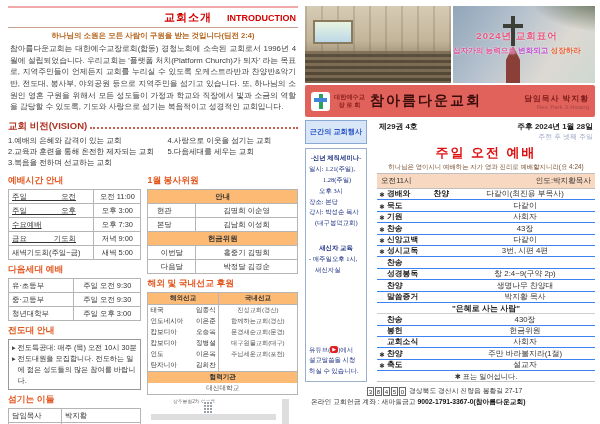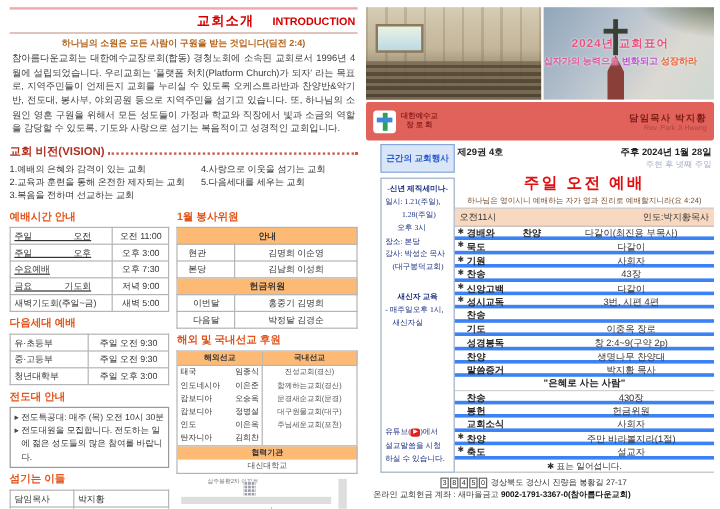--- a/index.html
+++ b/index.html
@@ -75,41 +75,41 @@
   .banner { display:flex; align-items:center; background:#e0625a; border-radius:2px; height:32px; margin-top:2px; padding:0 6px; }
   .logo { position:relative; width:19px; height:19px; background:#fff; border-radius:3px; flex:0 0 auto; }
   .logo .lv { position:absolute; left:8px; top:2px; width:4px; height:15px; background:#2fa05a; }
   .logo .lh { position:absolute; left:3px; top:6px; width:13px; height:4px; background:#3f86d8; }
   .denom { font-size:6.2px; color:#8b1f1f; font-weight:bold; line-height:1.25; margin:0 5px 0 4px; text-align:center; }
   .church-name { font-size:14px; font-weight:bold; color:#3a0d0d; letter-spacing:2px; white-space:nowrap; }
   .banner-right { margin-left:auto; text-align:right; }
   .banner-right .p1 { font-size:7.8px; font-weight:bold; color:#7d1a1a; letter-spacing:1px; }
   .banner-right .p2 { font-size:6px; color:#a84848; }
 
-  .rp-content { display:flex; gap:0; margin-top:3px;margin-left:12px; }
+  .rp-content { display:flex; gap:10px; margin-top:3px; }
   .rp-sidebar { width:62px; flex:0 0 auto; display:flex; flex-direction:column; }
   .sb-head { background:#d8e6f8; border:1px solid #88a8d8; color:#2a56c8; font-weight:bold; font-size:7.2px; text-align:center; padding:6px 1px; }
   .sb-box { border:1px solid #9ab0c8; margin-top:4px; flex:1; height:212px; padding:4px 3px; display:flex; flex-direction:column;
     font-family:"Liberation Serif","DejaVu Serif",serif; color:#1a2f80; font-size:6.4px; line-height:1.7; }
   .sb-box .ttl { font-weight:bold; text-align:center; }
   .sb-box .nc { margin-top:14px; }
   .sb-box .yt { margin-top:auto; color:#1a2f80; }
   .yt-icon { display:inline-block; background:#e02020; color:#fff; border-radius:2px; font-size:5px; padding:0 2px; line-height:1.4; vertical-align:1px; }
 
   .rp-main { flex:1; }
   .issue-row { display:flex; justify-content:space-between; align-items:flex-start; font-size:7.8px; padding:1px 2px; }
   .issue-row .vol { font-weight:bold; color:#222; }
   .issue-right { text-align:right; }
   .issue-right .d1 { font-weight:bold; color:#222; }
   .issue-right .d2 { font-size:7px; color:#a8b0cc; }
   .svc-title { text-align:center; color:#e01010; font-weight:bold; font-size:13px; letter-spacing:2px; margin:1px 0; }
   .svc-verse { text-align:center; font-size:6.4px; color:#7a5030; margin-bottom:1px; }
   .w-table { border-top:1px solid #c0c0c0; }
   .w-head { display:flex; justify-content:space-between; background:#f8d8c0; font-size:7.6px; padding:2px 4px; border-bottom:1px solid #c0c0c0; color:#333; }
-  .w-row { display:flex; align-items:flex-start; border-bottom:3px solid #3b82f6; height:11.4px; font-size:7.8px; }
+  .w-row { display:flex; align-items:flex-end; border-bottom:1px solid #3b82f6; height:11.4px; font-size:7.8px; }
   .w-row .st { width:10px; text-align:center; color:#333; font-size:6.5px; }
   .w-row .lab { width:68px; font-weight:bold; color:#222; }
   .w-row .lab .jl { width:62px; }
   .w-row .val { flex:1; text-align:center; color:#333; }
   .w-sermon { text-align:center; font-weight:bold; font-size:8px; color:#222; border-bottom:1px solid #d0d0d0; height:11.4px; line-height:11.4px; }
   .w-note { text-align:center; font-size:7.2px; color:#333; border-bottom:1px solid #c0c0c0; height:11px; line-height:11px; }
 
   .rp-footer { margin-top:4px; font-size:6.8px; color:#333; line-height:1.55; }
   .rp-footer .f1 { padding-left:62px; display:flex; align-items:center; gap:3px; }
   .postal { display:inline-flex; gap:1px; }
@@ -357,20 +357,21 @@
 
     <div class="banner">
       <div class="logo">
           <div class="lv"></div>
           <div class="lh"></div>
         </div>
       <div class="denom">
         <div>대한예수교</div>
         <div>장 로 회</div>
       </div>
+      <div class="church-name">참아름다운교회</div>
       <div class="banner-right">
         <div class="p1">담임목사 박지황</div>
         <div class="p2">Rev. Park Ji Hwang</div>
       </div>
     </div>
 
     <div class="rp-content">
 
       <div class="rp-sidebar">
         <div class="sb-head">근간의 교회행사</div>
@@ -438,25 +439,20 @@
               <span class="st">✱</span>
               <span class="lab"><span class="jl">성시교독</span></span>
               <span class="val">3번, 시편 4편</span>
             </div>
           <div class="w-row">
               <span class="st"></span>
               <span class="lab"><span class="jl">찬송</span></span>
             </div>
           <div class="w-row">
               <span class="st"></span>
-              <span class="lab"><span class="jl">기도</span></span>
-              <span class="val">이중옥 장로</span>
-            </div>
-          <div class="w-row">
-              <span class="st"></span>
               <span class="lab"><span class="jl">성경봉독</span></span>
               <span class="val">창 2:4~9(구약 2p)</span>
             </div>
           <div class="w-row">
               <span class="st"></span>
               <span class="lab"><span class="jl">찬양</span></span>
               <span class="val">생명나무 찬양대</span>
             </div>
           <div class="w-row">
               <span class="st"></span>

